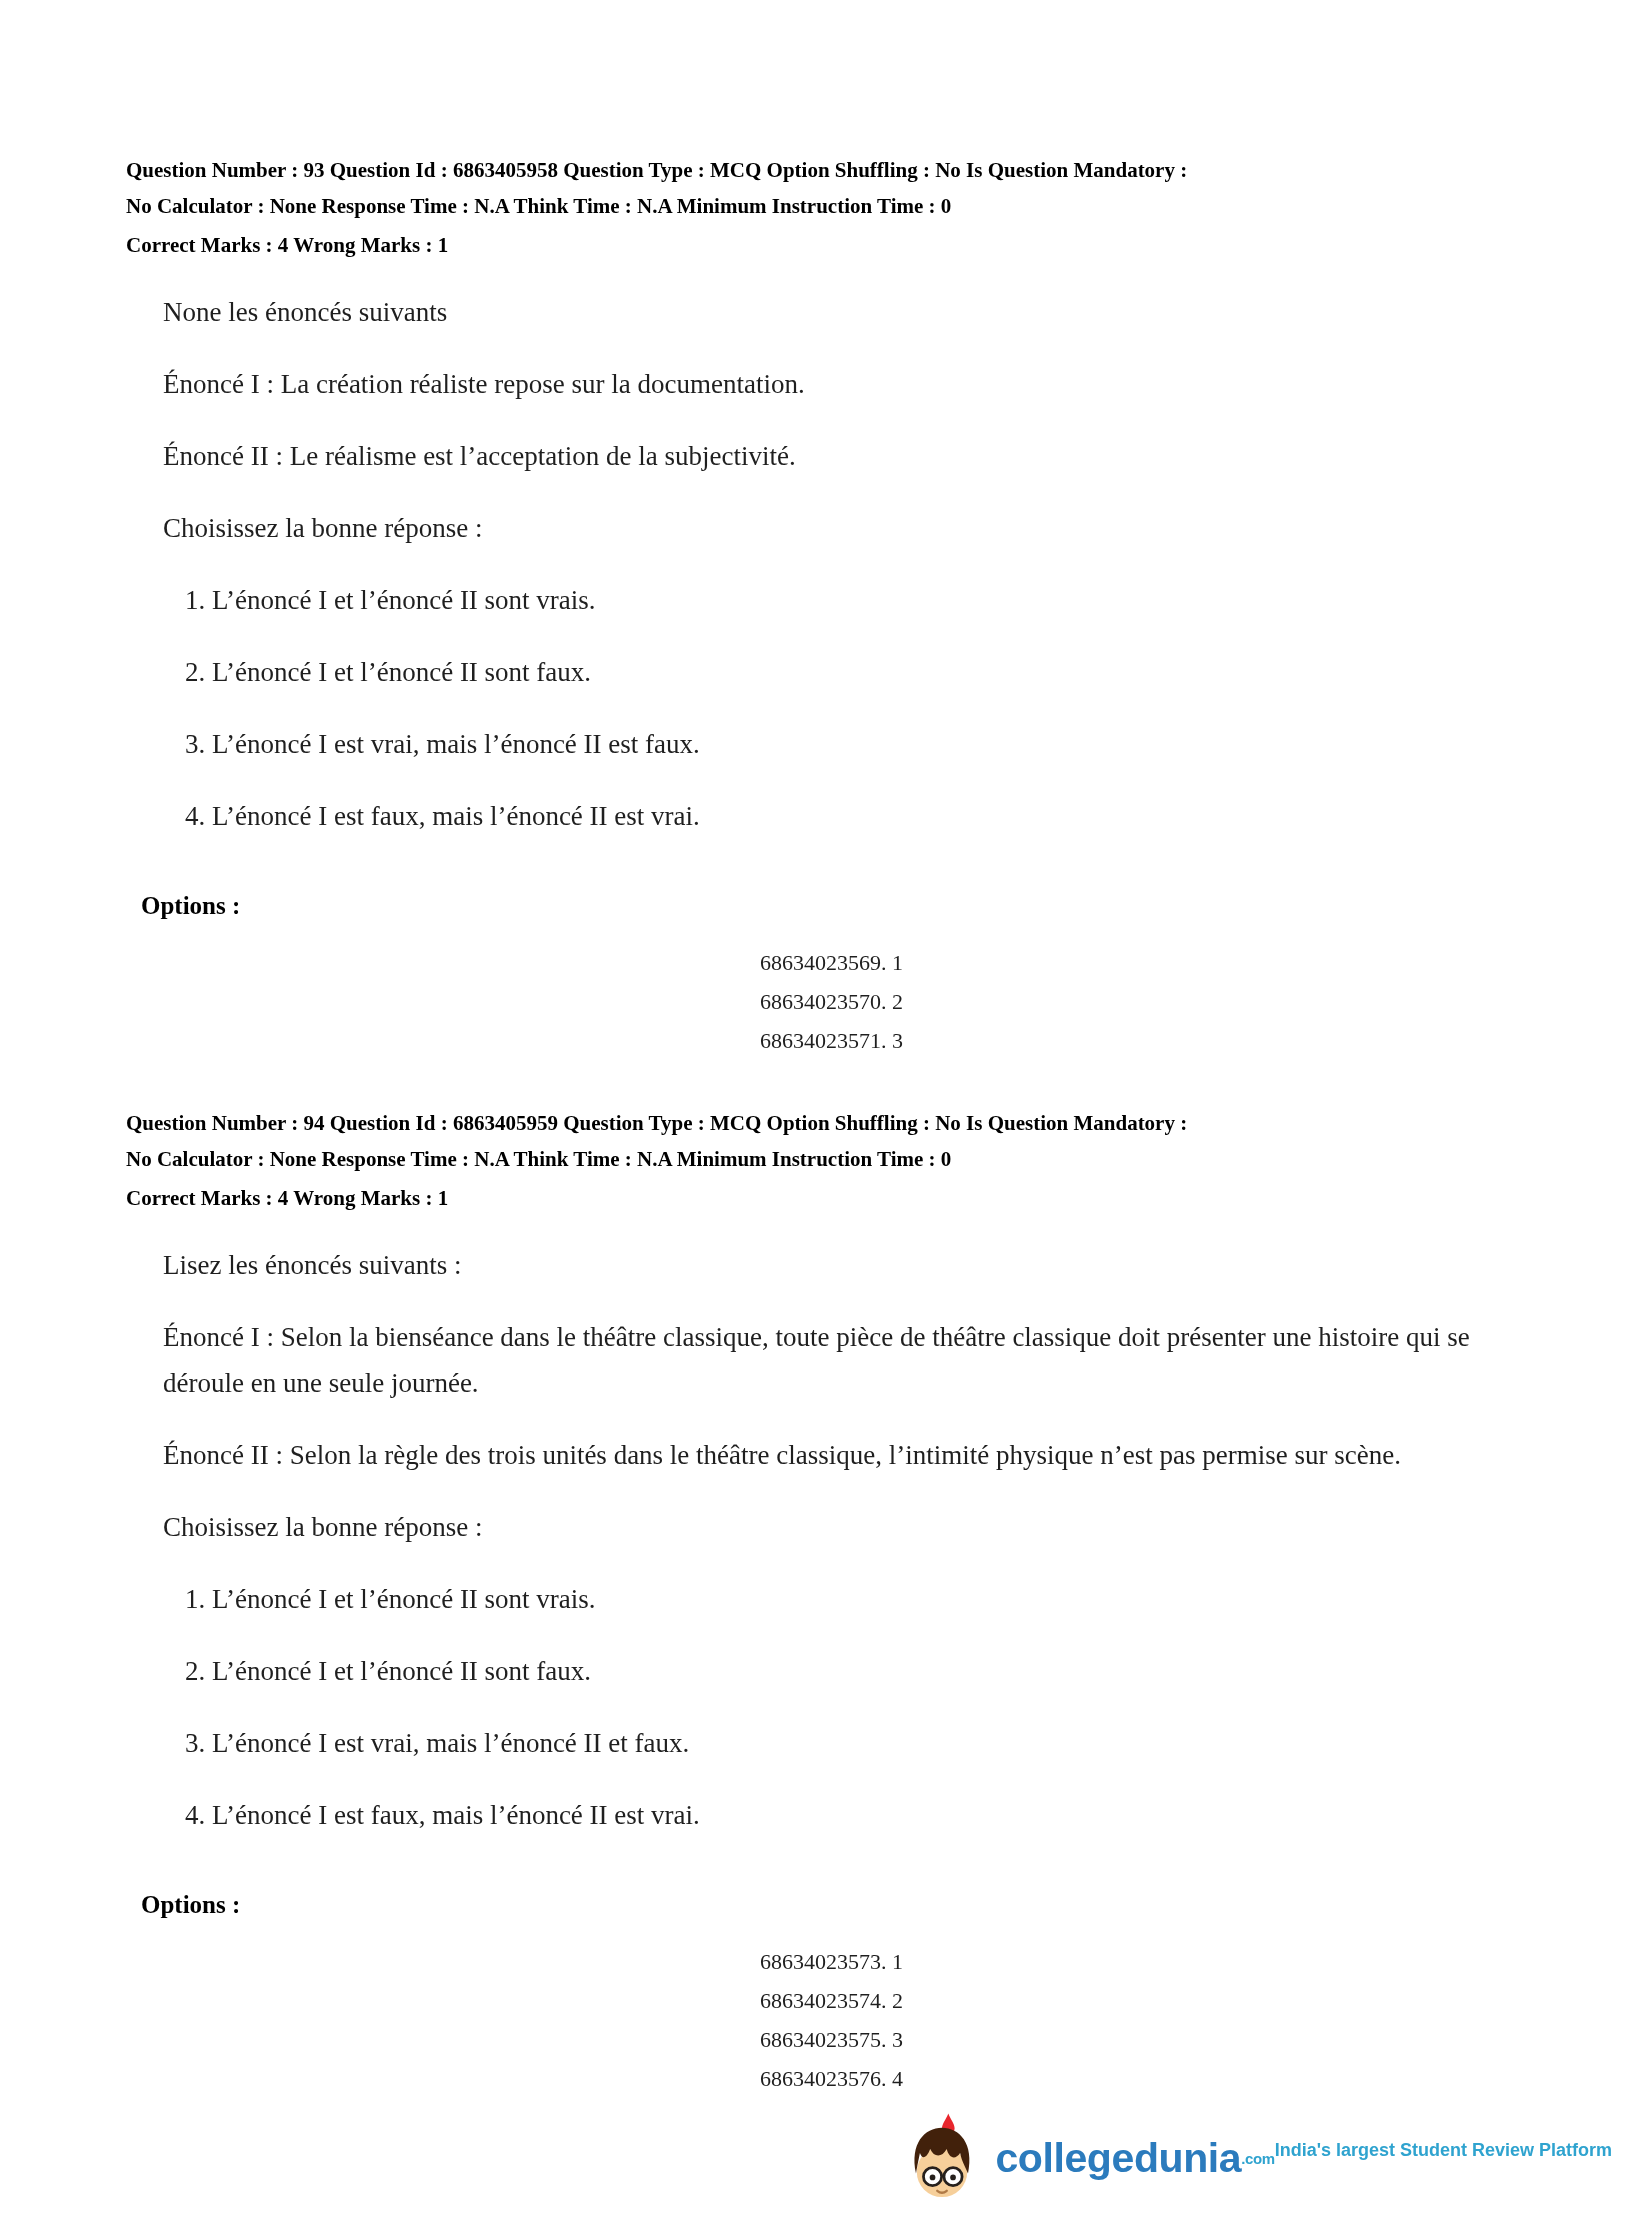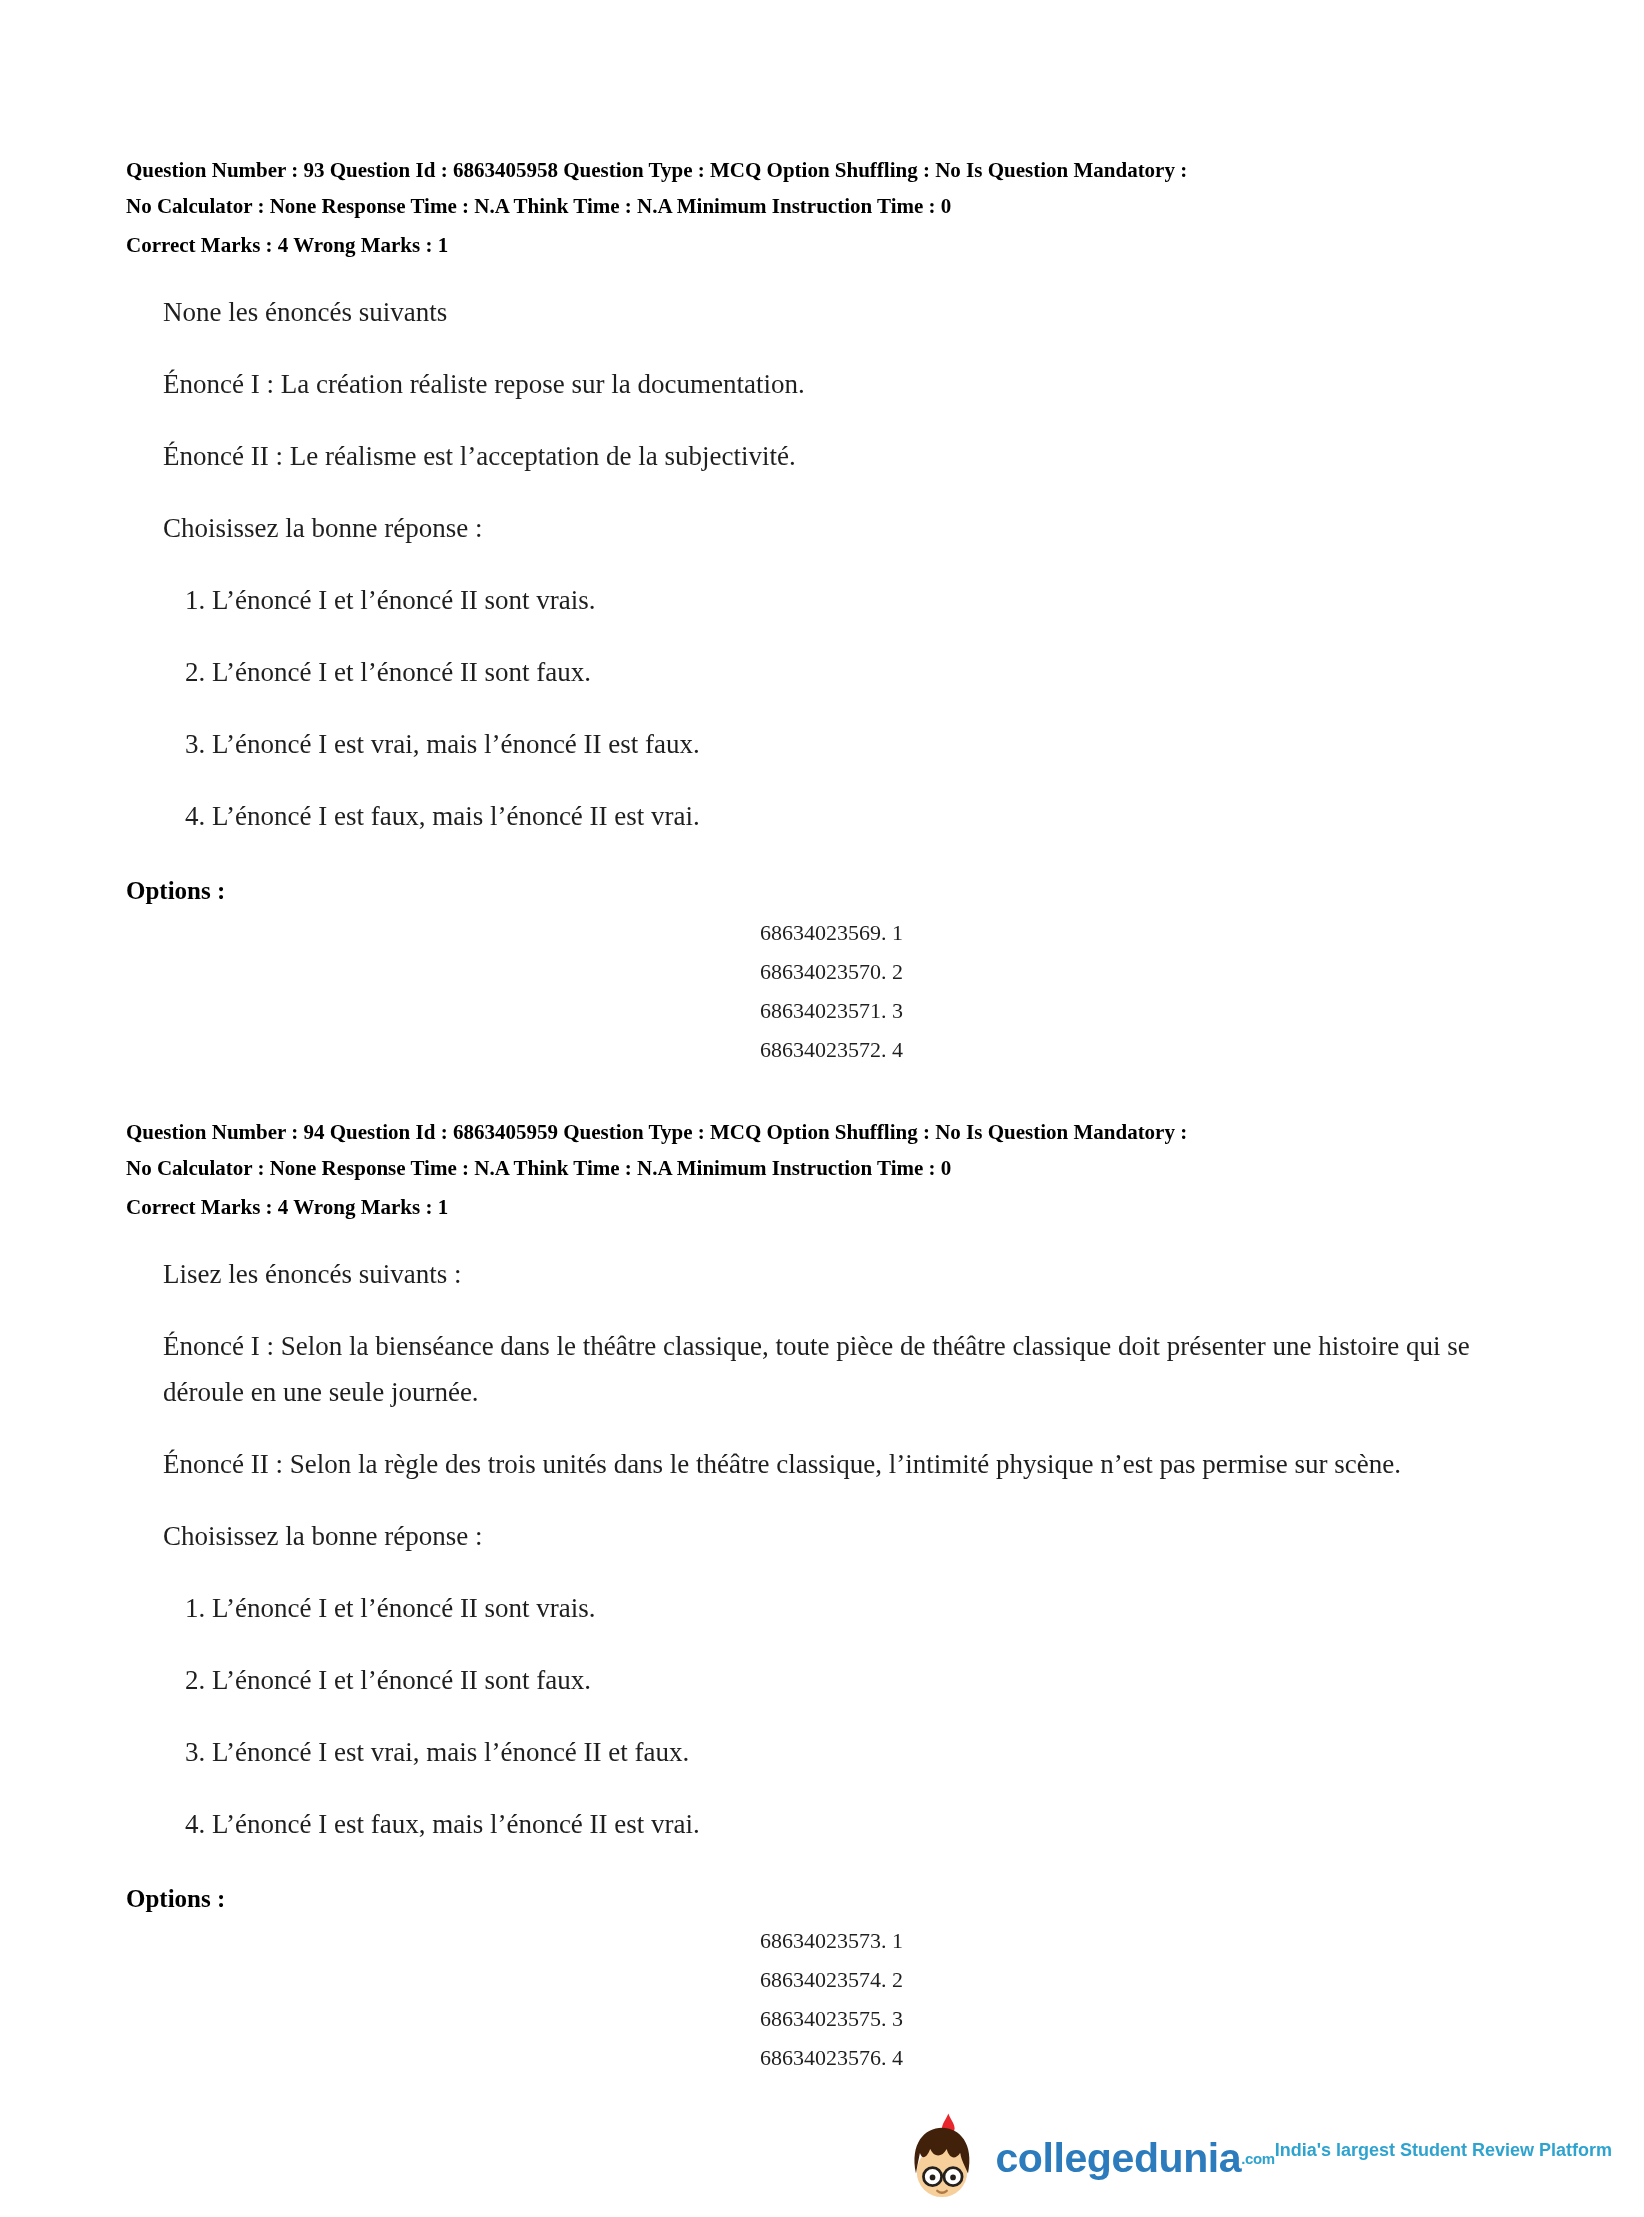--- a/index.html
+++ b/index.html
@@ -44,21 +44,21 @@
     line-height: 46px;
   }
   .choices { margin-left: 22px; }
   .choices p {
     margin: 0;
     padding-top: 26px;
     line-height: 46px;
   }
   
   .options-label {
-    margin: 0;
+    margin: 15px;
     font-weight: bold;
     font-size: 25px;
     padding-top: 29px;
     line-height: 45px;
     color: #000;
   }
   .option-ids p {
     margin: 0;
     font-size: 22px;
     line-height: 39px;
@@ -122,21 +122,20 @@
         <p>2. L’énoncé I et l’énoncé II sont faux.</p>
         <p>3. L’énoncé I est vrai, mais l’énoncé II est faux.</p>
         <p>4. L’énoncé I est faux, mais l’énoncé II est vrai.</p>
       </div>
     </div>
     <p class="options-label">Options :</p>
     <div class="option-ids">
       <p>68634023569. 1</p>
       <p>68634023570. 2</p>
       <p>68634023571. 3</p>
-      <p>68634023572. 4</p>
     </div>
   </section>
 
   <section class="question">
     <header class="q-meta">
       <p>Question Number : 94 Question Id : 6863405959 Question Type : MCQ Option Shuffling : No Is Question Mandatory :</p>
       <p>No Calculator : None Response Time : N.A Think Time : N.A Minimum Instruction Time : 0</p>
       <p class="marks">Correct Marks : 4 Wrong Marks : 1</p>
     </header>
     <div class="q-body">

